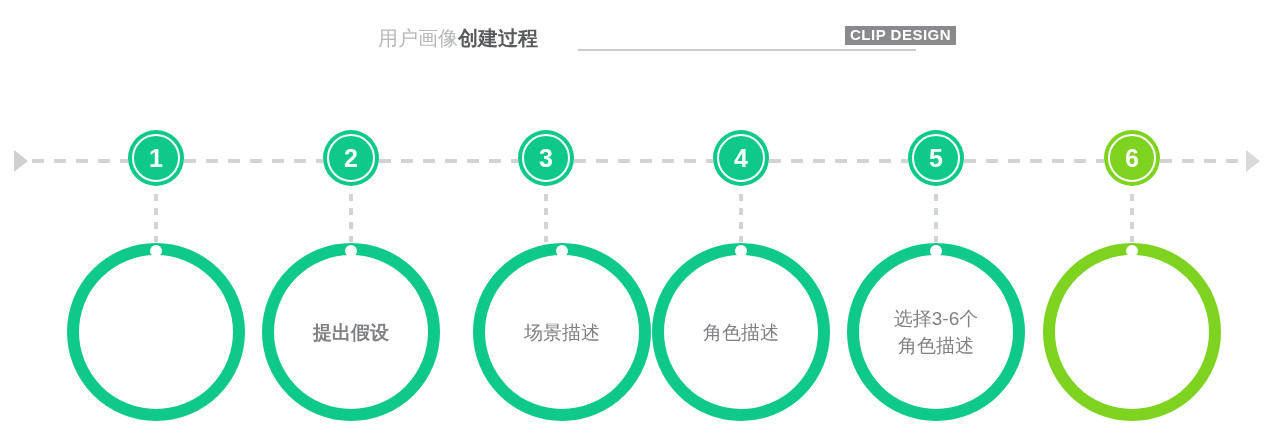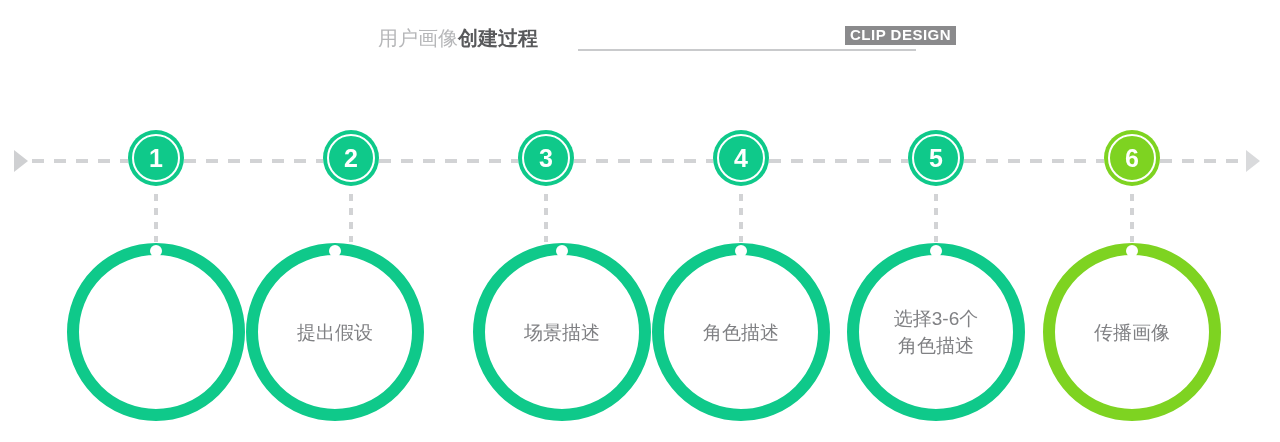--- a/index.html
+++ b/index.html
@@ -205,21 +205,21 @@
       <div class="badge-num">1</div>
     </div>
     <div class="big-circle" style="left: 67px; border-color: rgb(15, 201, 138);">
       <div class="node-dot"></div>
     </div>
     <div class="connector" style="left: 349px;"></div>
     <div class="step-badge" style="left: 323px; background: rgb(15, 201, 138);">
       <div class="badge-ring"></div>
       <div class="badge-num">2</div>
     </div>
-    <div class="big-circle" style="left: 246px; border-color: rgb(15, 201, 138);">
+    <div class="big-circle" style="left: 262px; border-color: rgb(15, 201, 138); font-weight: bold;">
       <div class="node-dot"></div>
       <div class="circle-label">提出假设</div>
     </div>
     <div class="connector" style="left: 544px;"></div>
     <div class="step-badge" style="left: 518px; background: rgb(15, 201, 138);">
       <div class="badge-ring"></div>
       <div class="badge-num">3</div>
     </div>
     <div class="big-circle" style="left: 473px; border-color: rgb(15, 201, 138);">
       <div class="node-dot"></div>
@@ -244,15 +244,14 @@
       <div class="circle-label">选择3-6个
 角色描述</div>
     </div>
     <div class="connector" style="left: 1130px;"></div>
     <div class="step-badge" style="left: 1104px; background: rgb(126, 211, 33);">
       <div class="badge-ring"></div>
       <div class="badge-num">6</div>
     </div>
     <div class="big-circle" style="left: 1043px; border-color: rgb(126, 211, 33);">
       <div class="node-dot"></div>
-      <div class="circle-label">传播画像</div>
     </div>
   </div>
 
 </body></html>

